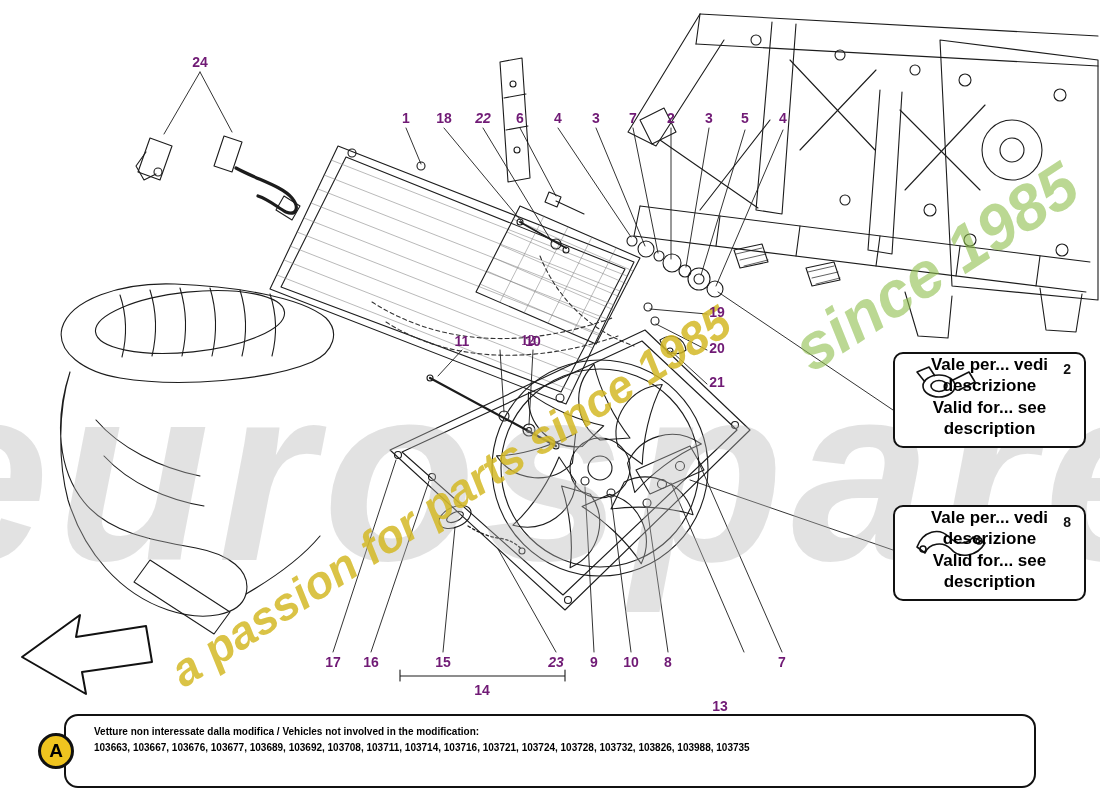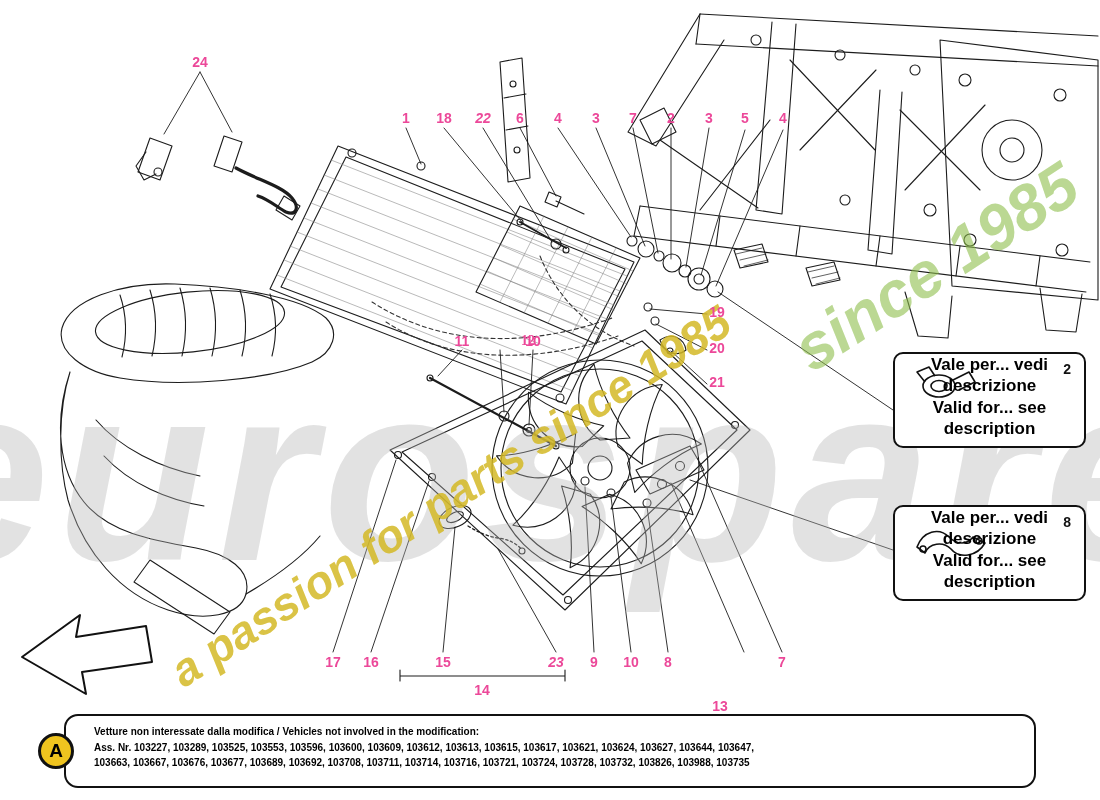--- a/index.html
+++ b/index.html
@@ -9,21 +9,21 @@
   svg.lineart { position:absolute; left:0; top:0; }
 
   
   .watermark { position:absolute; pointer-events:none; white-space:nowrap; font-weight:bold; }
   .wm-brand { left:-90px; top:330px; font-size:250px; font-style:italic; letter-spacing:8px; opacity:.38; z-index:3; }
   .wm-tagline { left:175px; top:648px; font-size:46px; font-style:italic; transform:rotate(-33deg); transform-origin:0 50%; opacity:.85; z-index:4; }
   .wm-since { left:800px; top:318px; font-size:64px; font-style:italic; transform:rotate(-33deg); transform-origin:0 50%; opacity:.6; z-index:2; }
 
   
   .callout-layer { position:absolute; inset:0; z-index:6; }
-  .callout { position:absolute; transform:translate(-50%,-50%); font-size:14px; font-weight:bold; color:#ec4899; }
+  .callout { position:absolute; transform:translate(-50%,-50%); font-size:14px; font-weight:bold; color:#701a75; }
 
   
   .callout-box { position:absolute; width:193px; height:96px; border:2px solid #111; border-radius:10px; background:#fff; z-index:7; }
   .box-number { position:absolute; top:7px; right:13px; font-size:14px; font-weight:bold; color:#111; }
   .box-icon { position:absolute; top:8px; left:16px; }
   .box-text { position:absolute; bottom:7px; left:0; right:0; text-align:center; font-size:17px; font-weight:bold; line-height:1.25; color:#000000; }
 
   
   .note-box { position:absolute; left:64px; top:714px; width:972px; height:74px; border:2px solid #111; border-radius:14px; background:#fff; padding:8px 12px 8px 28px; z-index:8; }
   .note-line { font-size:10px; font-weight:bold; color:#000; line-height:1.55; white-space:nowrap; }
@@ -327,17 +327,16 @@
     <div class="box-number">8</div>
     <div class="box-text">
       <div>Vale per... vedi descrizione</div>
       <div>Valid for... see description</div>
     </div>
   </div>
 
   <div class="note-box">
     <div class="note-badge">A</div>
     <div class="note-line">Vetture non interessate dalla modifica / Vehicles not involved in the modification:</div>
-    <div class="note-line">Ass. Nr. 103227, 103289, 103525, 103553, 103596, 103600, 103609, 103612, 103613, 103615, 103617, 103621, 103624, 103627, 103644, 103647,</div>
     <div class="note-line">103663, 103667, 103676, 103677, 103689, 103692, 103708, 103711, 103714, 103716, 103721, 103724, 103728, 103732, 103826, 103988, 103735</div>
   </div>
 
 </div>
 
 </body></html>

